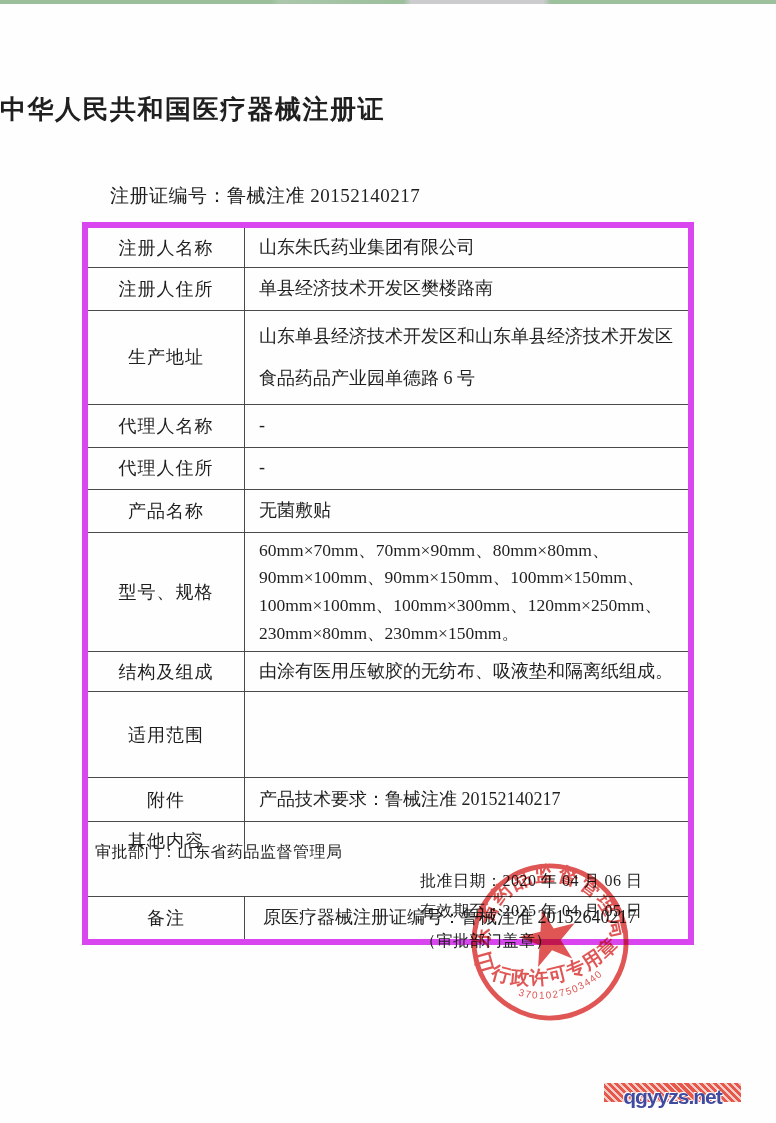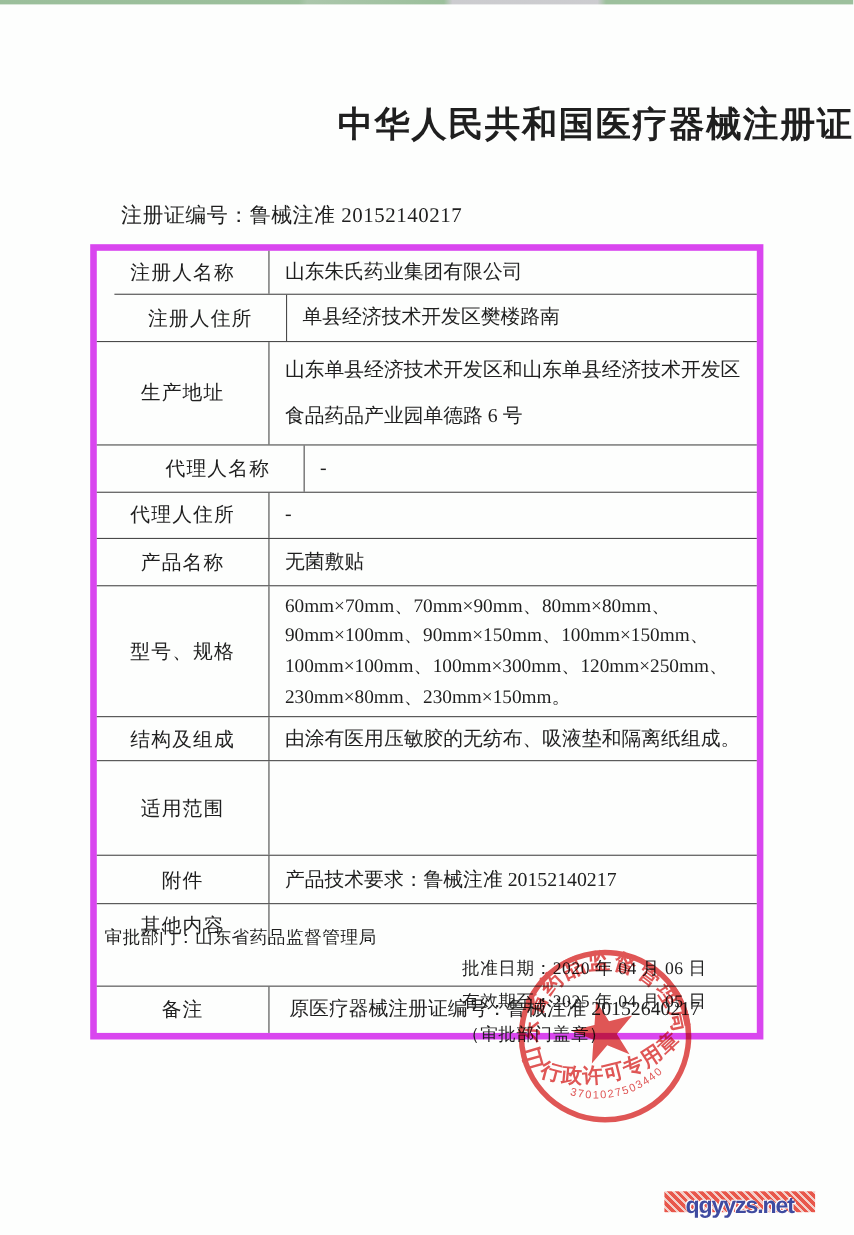--- a/index.html
+++ b/index.html
@@ -11,22 +11,22 @@
     color:#1f1f1f;
     overflow:hidden;
   }
   .scan-strip{
     position:absolute;top:0;left:0;width:776px;height:4px;
     background:linear-gradient(90deg,#8ab48a 0%,#8ab48a 35%,#9dbd9d 36%,#8ab48a 52%,#c3c3c7 53%,#c3c3c7 70%,#8cb58c 71%,#8cb58c 100%);
     opacity:.85;
   }
   .title{
     position:absolute;top:92px;left:0;width:776px;
-    margin:0;text-align:right;
-    font-size:32px;font-weight:600;letter-spacing:1.5px;
+    margin:0;text-align:left;
+    font-size:26px;font-weight:600;letter-spacing:1.5px;
   }
   .cert-line{
     position:absolute;top:183px;left:110px;
     font-size:19px;letter-spacing:.5px;
   }
   .reg-table{
     position:absolute;top:222px;left:82px;width:612px;
     border:6px solid #d946ef;
     box-sizing:border-box;
   }
@@ -34,24 +34,24 @@
   .t-row:first-child{border-top:none;}
   .cell{box-sizing:border-box;display:flex;align-items:center;font-size:18px;}
   .cell.label{
     width:157px;flex:0 0 157px;
     justify-content:center;text-align:center;
     border-right:1.5px solid #4a4a4a;
     letter-spacing:1px;
   }
   .cell.value{flex:1;padding:4px 10px 4px 14px;line-height:1.55;}
   .t-row:nth-child(1){min-height:39px;}
-  .t-row:nth-child(2){min-height:42px;margin-left:16px;}
+  .t-row:nth-child(2){min-height:42px;}
   .t-row:nth-child(3){min-height:84px;}
   .t-row:nth-child(3) .cell.value{line-height:2.35;}
-  .t-row:nth-child(4){min-height:42px;padding-left:32px;}
+  .t-row:nth-child(4){min-height:42px;}
   .t-row:nth-child(5){min-height:41px;}
   .t-row:nth-child(6){min-height:42px;}
   .t-row:nth-child(7){min-height:84px;}
   .t-row:nth-child(7) .cell.value{line-height:1.58;font-size:17.5px;}
   .t-row:nth-child(8){min-height:39px;}
   .t-row:nth-child(9){min-height:85px;}
   .t-row:nth-child(9) .cell.value{line-height:2.35;}
   .t-row:nth-child(10){min-height:43px;}
   .t-row:nth-child(11){min-height:37px;}
   .t-row:nth-child(12){min-height:42px;margin-top:37px;}

